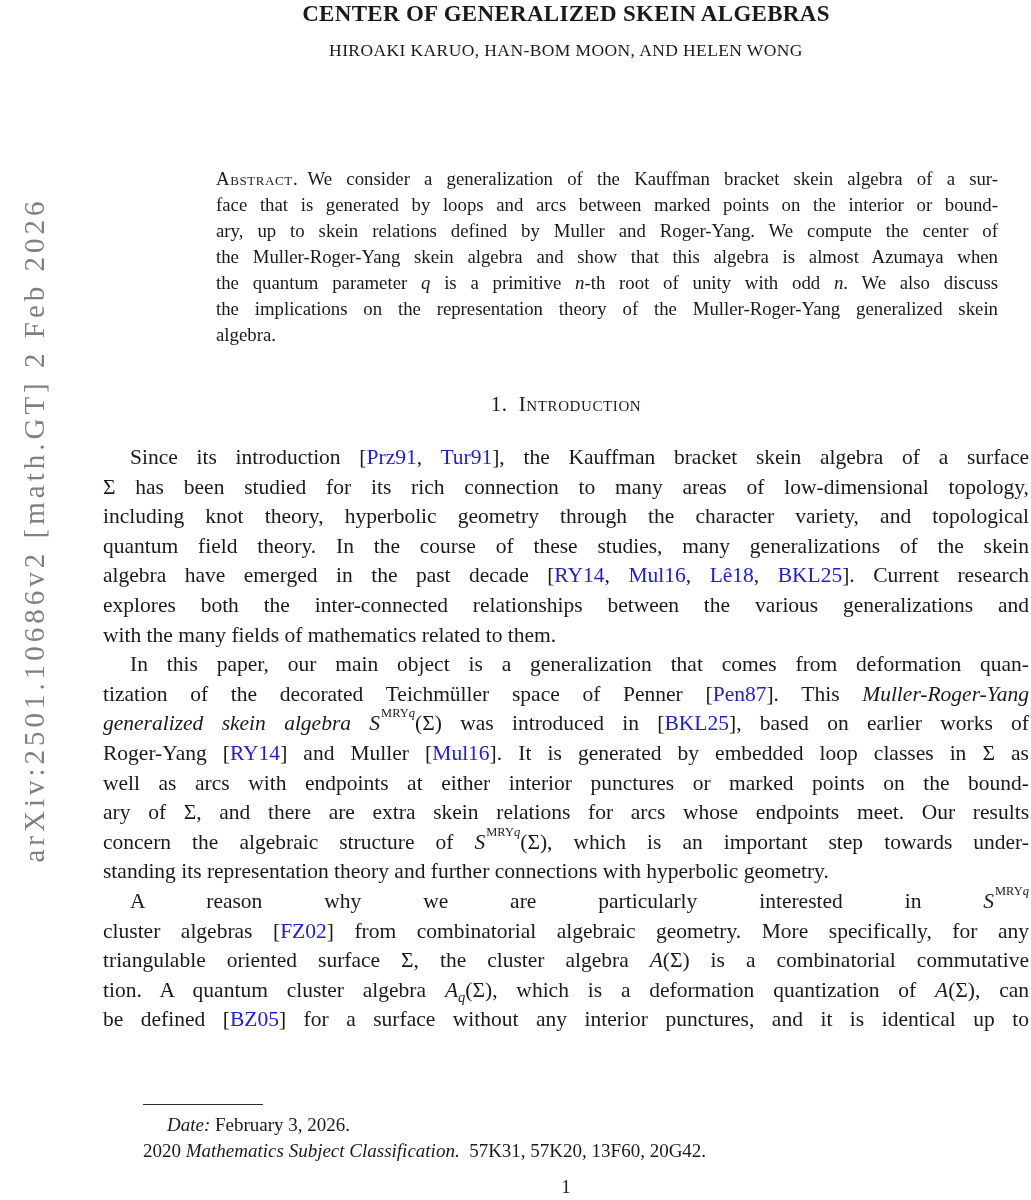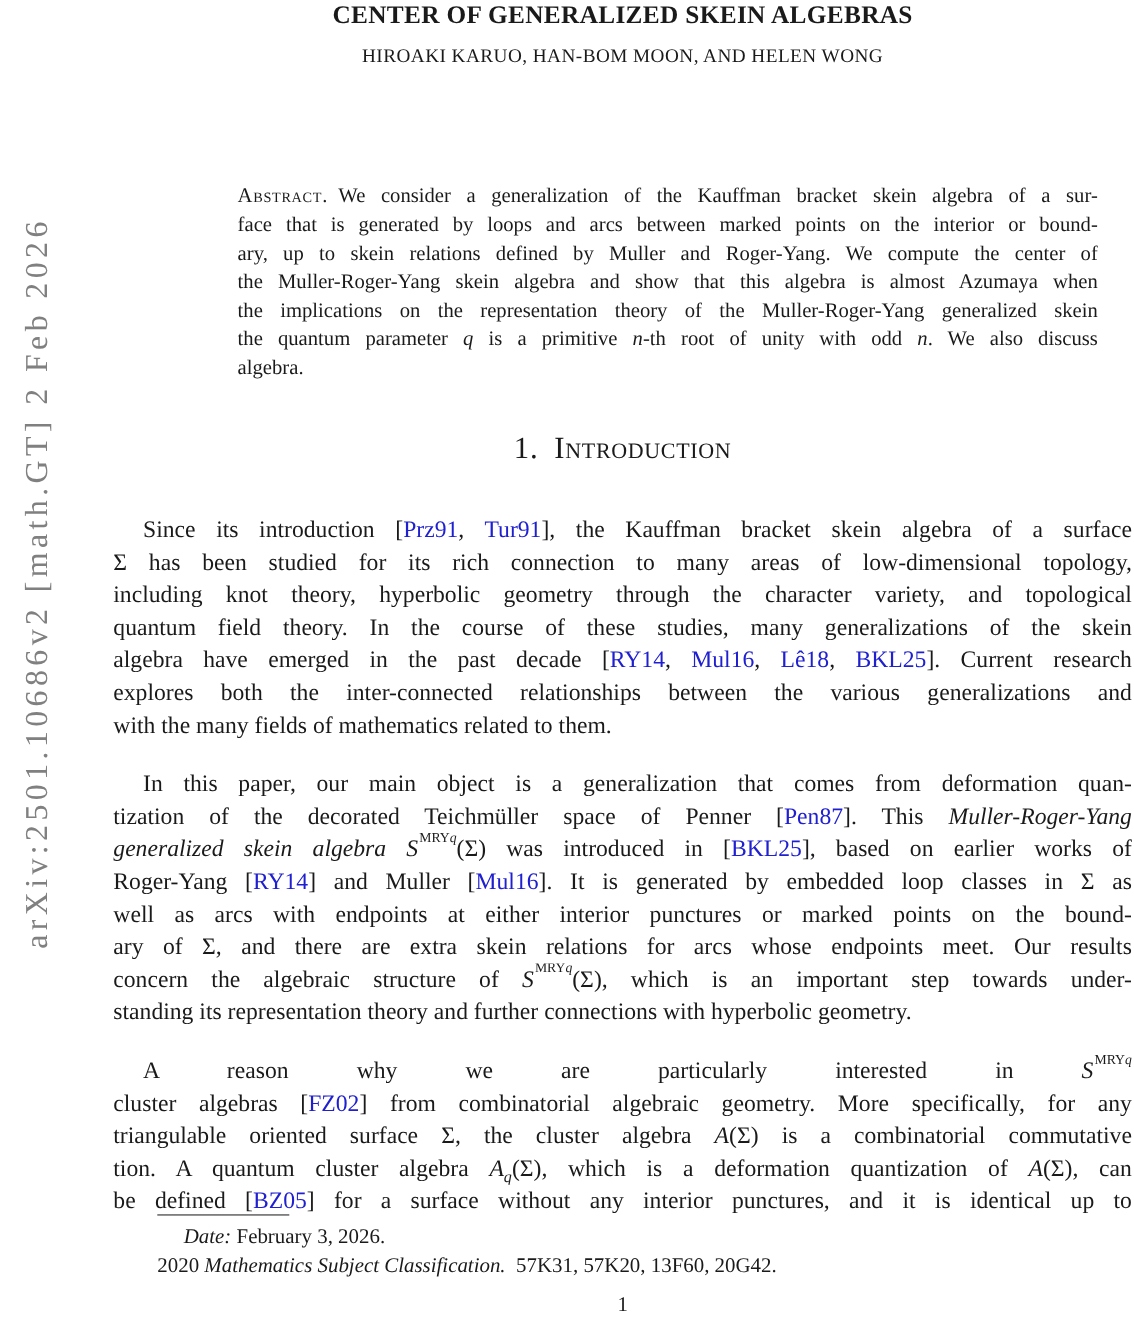--- a/index.html
+++ b/index.html
@@ -17,27 +17,27 @@
     text-align:center; font-size:23px; font-weight:bold; letter-spacing:0.3px;
   }
   .authors {
     position:absolute; left:103px; top:40px; width:926px;
     text-align:center; font-size:17.5px; letter-spacing:0.4px;
   }
   .abstract { position:absolute; left:176px; top:166px; width:782px; font-size:18.8px;margin-left:40px; }
   .abstract .line { height:26px; line-height:26px; }
   .section-heading {
     position:absolute; left:103px; top:392px; width:926px;
-    text-align:center; font-size:28px; letter-spacing:0.6px;
+    text-align:center; font-size:21px; letter-spacing:0.6px;
   }
   .body-text { position:absolute; left:103px; top:443px; width:926px; font-size:21.5px; }
   .body-text .line { height:29.6px; line-height:29.6px; }
   .line { text-align:justify; text-align-last:justify; overflow:hidden; }
   .line.end { text-align-last:left; }
-  .line.indent { padding-left:27px;margin-top:24px; }
+  .line.indent { padding-left:27px; }
   .seg-cite { color:#2020d0; cursor:pointer; }
   .seg-i, .seg-m { font-style:italic; }
   .seg-sc { font-variant:small-caps; letter-spacing:0.6px; }
   .seg-sub { vertical-align:sub; font-size:68%; font-style:italic; }
   .smry { display:inline-flex; align-items:flex-start; }
   .smry .smry-s { font-style:italic; }
   .smry .smry-st {
     display:inline-flex; flex-direction:row; font-size:58%;
     line-height:1.0; margin-left:1px; transform:translateY(-2px);
   }
@@ -55,22 +55,22 @@
   <div class="stamp">arXiv:2501.10686v2  [math.GT]  2 Feb 2026</div>
 
   <h1 class="title">CENTER OF GENERALIZED SKEIN ALGEBRAS</h1>
   <div class="authors">HIROAKI KARUO, HAN-BOM MOON, AND HELEN WONG</div>
 
   <div class="abstract" id="abstract-block">
       <div class="line"><span class="seg-sc">Abstract.</span><span> We consider a generalization of the Kauffman bracket skein algebra of a sur-</span></div>
       <div class="line"><span>face that is generated by loops and arcs between marked points on the interior or bound-</span></div>
       <div class="line"><span>ary, up to skein relations defined by Muller and Roger-Yang.  We compute the center of</span></div>
       <div class="line"><span>the Muller-Roger-Yang skein algebra and show that this algebra is almost Azumaya when</span></div>
+      <div class="line"><span>the quantum parameter </span><span class="seg-m">q</span><span> is a primitive </span><span class="seg-m">n</span><span>-th root of unity with odd </span><span class="seg-m">n</span><span>.  We also discuss</span></div>
       <div class="line"><span>the implications on the representation theory of the Muller-Roger-Yang generalized skein</span></div>
-      <div class="line"><span>the quantum parameter </span><span class="seg-m">q</span><span> is a primitive </span><span class="seg-m">n</span><span>-th root of unity with odd </span><span class="seg-m">n</span><span>.  We also discuss</span></div>
       <div class="line end"><span>algebra.</span></div>
     </div>
 
   <div class="section-heading">
     <span>1.</span> <span class="seg-sc">Introduction</span>
   </div>
 
   <div class="body-text" id="body-text">
       <div class="line indent"><span>Since its introduction [</span><span class="seg-cite">Prz91</span><span>, </span><span class="seg-cite">Tur91</span><span>], the Kauffman bracket skein algebra of a surface</span></div>
       <div class="line"><span>Σ has been studied for its rich connection to many areas of low-dimensional topology,</span></div>

